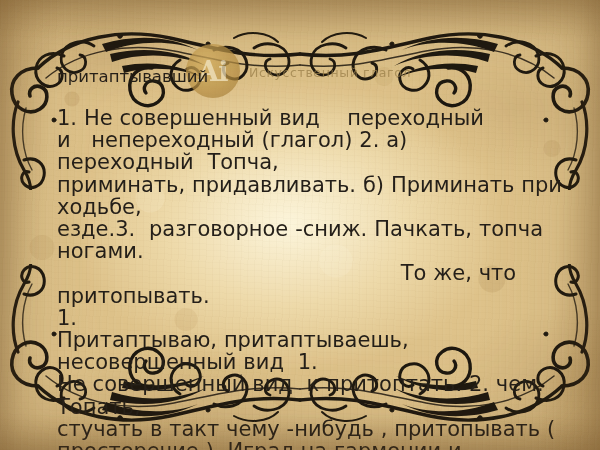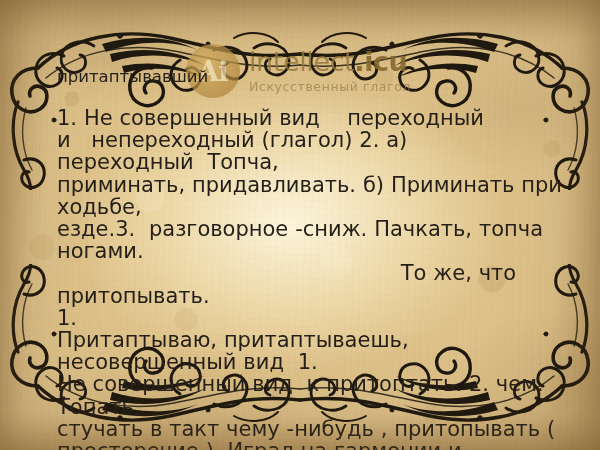--- a/index.html
+++ b/index.html
@@ -296,21 +296,20 @@
         <circle cx="52" cy="110" r="2"></circle>
       </g>
     </svg>
   </div>
 
   <div id="watermark">
     <div id="wm-badge">
       <span id="wm-badge-text">Ai</span>
     </div>
     <div id="wm-words">
-      <div id="wm-title"><span>intellect</span><span class="accent">.</span><span class="accent">icu</span></div>
       <div id="wm-sub">Искусственный  глагол</div>
     </div>
   </div>
 
   <div id="doc">
     <div id="headword">притаптывавший</div>
     <div id="entry-body">1. Не совершенный вид    переходный
 и   непереходный (глагол) 2. а)   переходный  Топча,
 приминать, придавливать. б) Приминать при ходьбе,
 езде.3.  разговорное -сниж. Пачкать, топча ногами.

